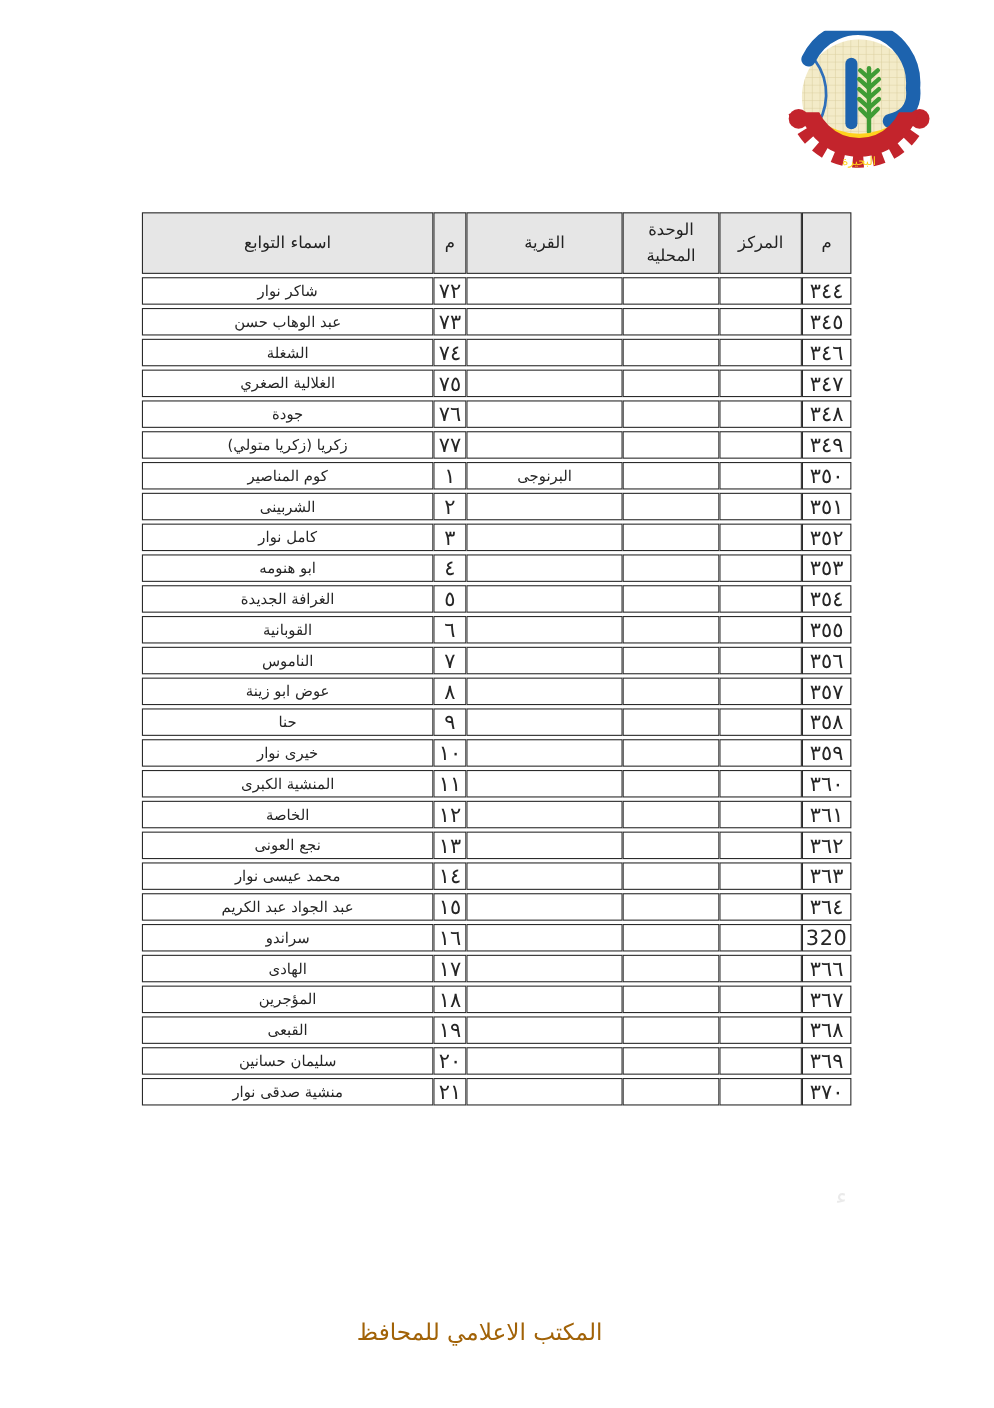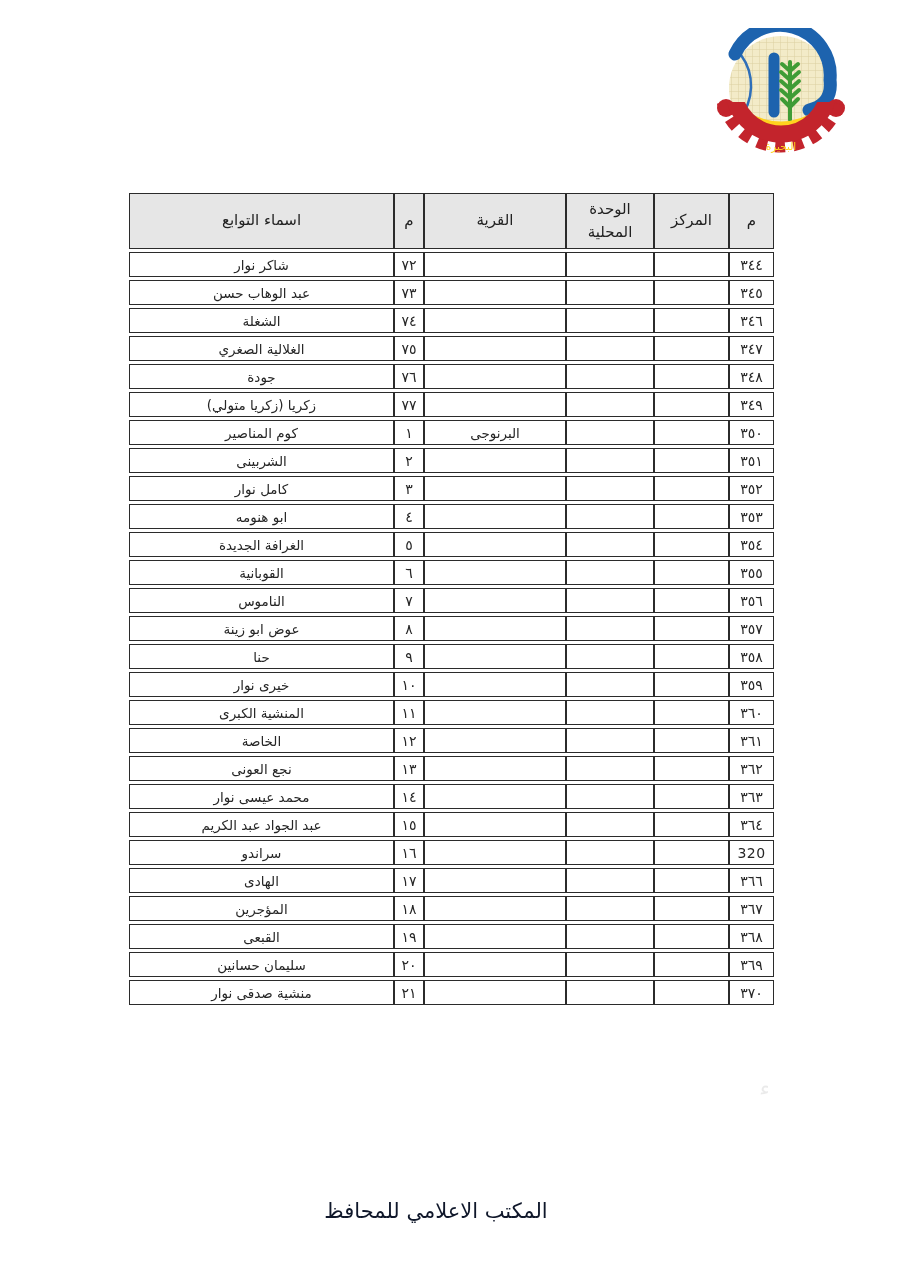--- a/index.html
+++ b/index.html
@@ -45,31 +45,31 @@
     white-space: normal;
     line-height: 1.55;
     color: #222;
   }
   .roster td {
     height: 23px;
     font-size: 13.5px;
     white-space: nowrap;
     color: #262626;
   }
-  .roster td.num { font-size: 14px; letter-spacing: 0.5px; }
+  .roster td.num { font-size: 19px; letter-spacing: 0.5px; }
 
   
   .footer {
     position: absolute;
     top: 1196px; left: 0;
     width: 872px;
     text-align: center;
     font-size: 21px;
     line-height: 30px;
-    color: #0f172a;
+    color: #a16207;
   }
 
   
   .stray {
     position: absolute;
     left: 760px; top: 1076px;
     font-size: 22px;
     color: #000;
     opacity: 0.08;
     transform: rotate(10deg);

